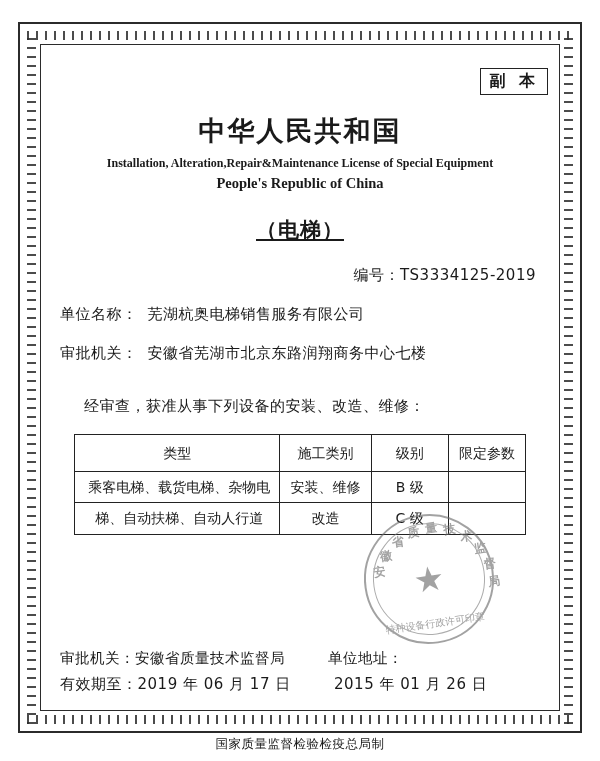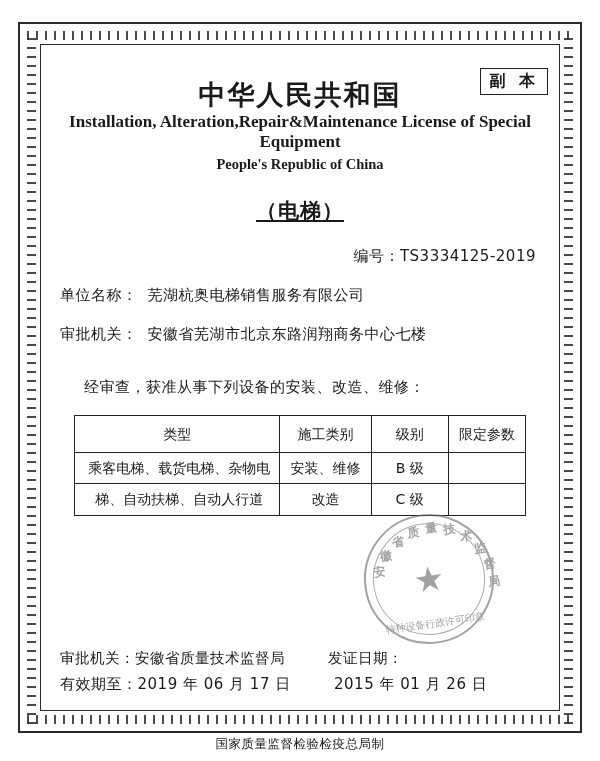--- a/index.html
+++ b/index.html
@@ -77,33 +77,35 @@
   .title-block {
     text-align: center;
     padding-top: 26px;
   }
   .title-cn-1 {
     font-family: "DejaVu Sans", sans-serif;
     font-size: 27px;
     font-weight: bold;
     letter-spacing: 2px;
     line-height: 1.25;
+    margin-top: 36px;
   }
   .title-cn-2 {
     font-family: "DejaVu Sans", sans-serif;
     font-size: 25px;
     font-weight: bold;
     letter-spacing: 1px;
     line-height: 1.3;
     margin-top: 2px;
   }
   .title-en-1 {
     font-family: "Liberation Serif", serif;
     font-weight: bold;
-    font-size: 17px;
+    font-size: 12px;
+    margin-top: 8px;
     letter-spacing: 0px;
   }
   .title-en-2 {
     font-family: "Liberation Serif", serif;
     font-weight: bold;
     font-size: 14.5px;
     margin-top: 4px;
   }
   .category {
     text-align: center;
@@ -339,21 +341,21 @@
       </div>
       <div class="star">
           <span>★</span>
         </div>
       <div class="seal-bottom">特种设备行政许可印章</div>
     </div>
 
     <div class="footer">
       <div class="approve-row">
         <span>审批机关：</span><span>安徽省质量技术监督局</span>
-        <span class="issue">发证日期：</span>
+        <span class="issue">单位地址：</span>
       </div>
       <div class="valid-row">
         <span>有效期至：</span><span>2019 年 06 月 17 日</span>
         <span class="date-right">2015 年 01 月 26 日</span>
       </div>
     </div>
 
   </div>
 
   <div class="bottom-issuer">国家质量监督检验检疫总局制</div>

